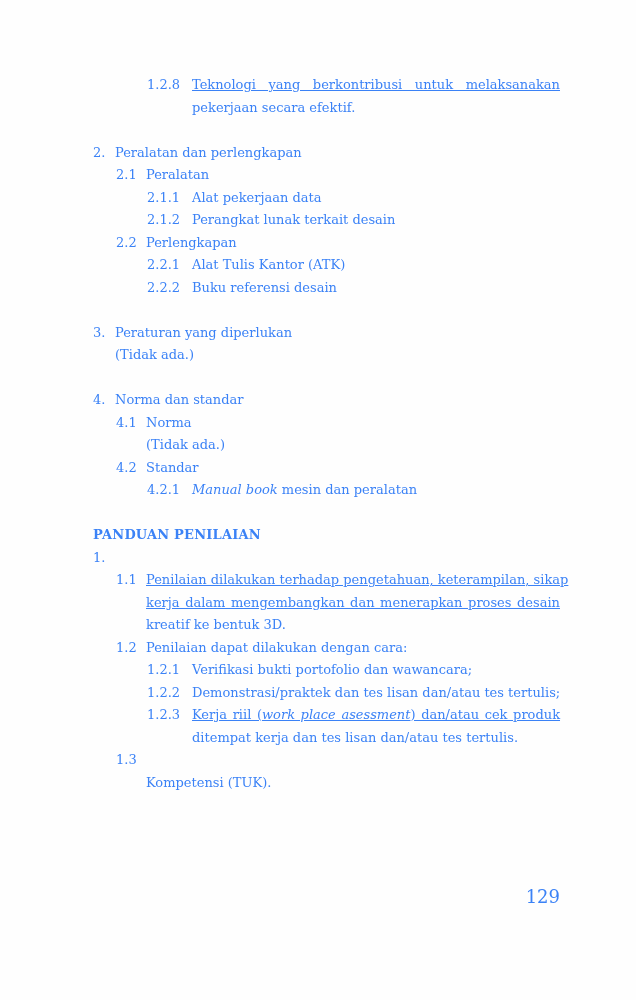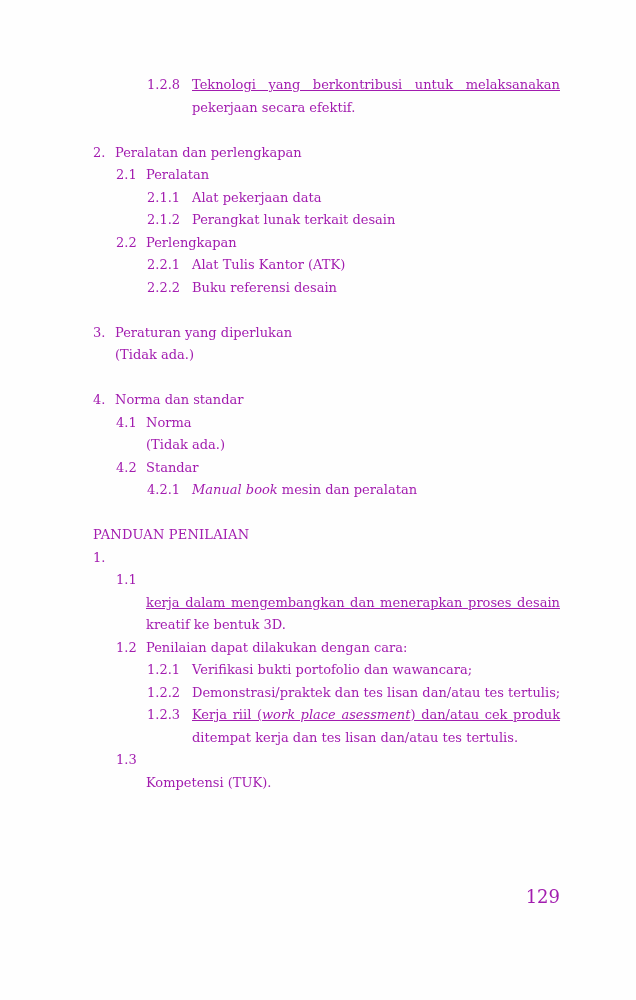--- a/index.html
+++ b/index.html
@@ -4,36 +4,36 @@
 <style>
   html, body { margin: 0; padding: 0; background: #e8e8e8; }
   .page {
     position: relative;
     width: 636px;
     height: 1000px;
     margin: 0 auto;
     background: #fefefe;
     font-family: "DejaVu Serif", serif;
     font-size: 13px;
-    color: #a21caf;
+    color: #3b82f6;
     overflow: hidden;
   }
   .doc-body {
     position: absolute;
     top: 74px;
     left: 0;
     right: 0;
   }
   .line {
     display: flex;
     line-height: 22.5px;
     padding-right: 76px;
   }
   .line.gap { margin-top: 22.5px; }
-  .line.bold .txt { font-weight: normal; letter-spacing: 0.2px; }
+  .line.bold .txt { font-weight: bold; letter-spacing: 0.2px; }
   .lvl0 { padding-left: 93px; }
   .lvl1 { padding-left: 93px; }
   .lvl2 { padding-left: 116px; }
   .lvl3 { padding-left: 147px; }
   .num { flex: none; }
   .lvl1 .num { width: 22px; }
   .lvl2 .num { width: 30px; }
   .lvl3 .num { width: 45px; }
   .txt {
     display: block;
@@ -125,20 +125,21 @@
         <span class="txt"><span class="it">Manual book</span><span> mesin dan peralatan</span></span>
       </div>
       <div class="line lvl0 gap bold">
         <span class="txt"><span>PANDUAN PENILAIAN</span></span>
       </div>
       <div class="line lvl1">
         <span class="num">1.</span>
       </div>
       <div class="line lvl2">
         <span class="num">1.1</span>
+        <span class="txt just"><span>Penilaian dilakukan terhadap pengetahuan, keterampilan, sikap</span></span>
       </div>
       <div class="line lvl2">
         <span class="num"></span>
         <span class="txt just"><span>kerja dalam mengembangkan dan menerapkan proses desain</span></span>
       </div>
       <div class="line lvl2">
         <span class="num"></span>
         <span class="txt"><span>kreatif ke bentuk 3D.</span></span>
       </div>
       <div class="line lvl2">

